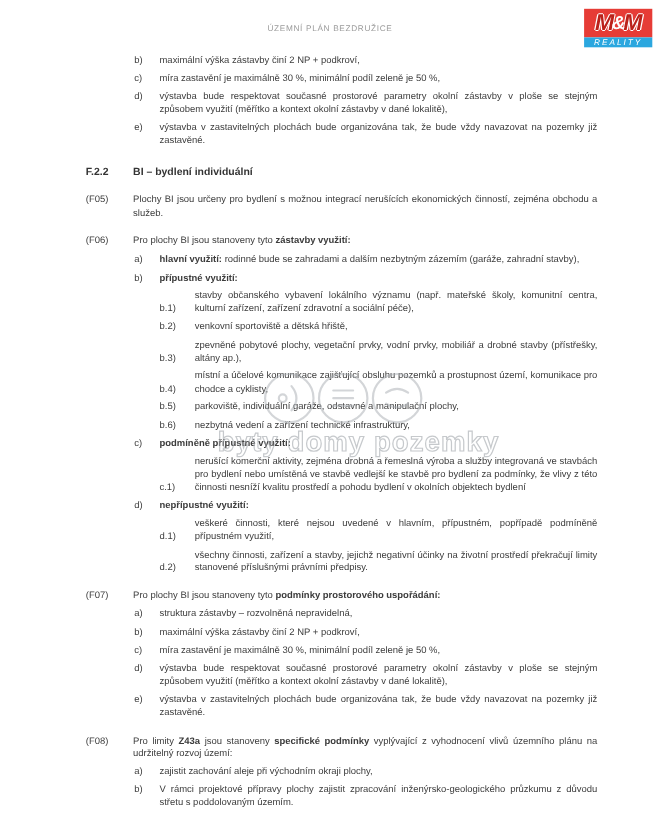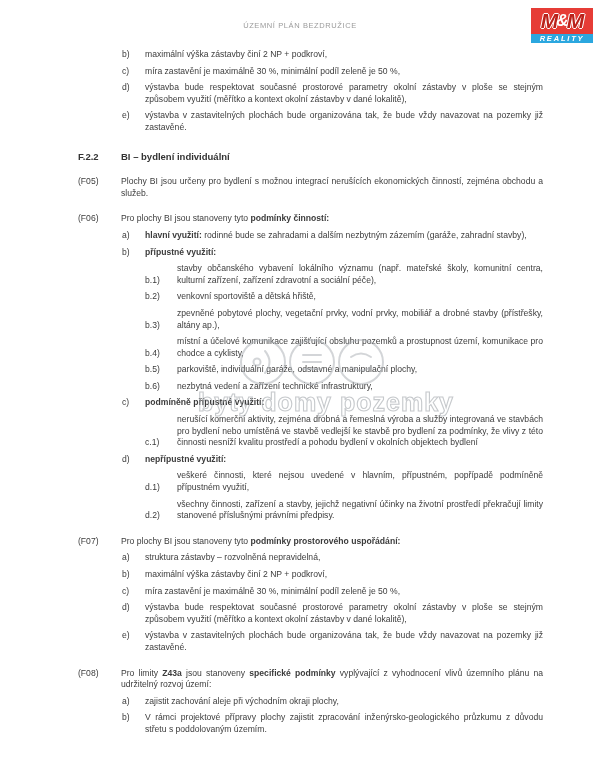--- a/index.html
+++ b/index.html
@@ -11,21 +11,21 @@
                  font-size:7.5px; letter-spacing:0.6px; color:#9b9b9b; }
 
   
   .logo { position:absolute; top:8px; right:7px; width:62px; }
   .logo-red { background:#e63c36; height:26px; display:flex; align-items:center;
               justify-content:center; font-weight:900; font-style:italic;
               font-size:21px; letter-spacing:-1px; line-height:26px; }
   .logo-red .m { color:#bb211a;
        text-shadow:-1px 0 0 #fff, 1px 0 0 #fff, 0 -1px 0 #fff, 0 1px 0 #fff; }
   .logo-red .amp { color:#ffffff; font-size:17px; margin:0 -1px; position:relative; z-index:1; }
-  .logo-blue { background:#2ba7df; height:9px; color:#fff; font-weight:bold; font-style:italic;
+  .logo-blue { background:#2ba7df; height:9px; color:#fff; font-weight:normal; font-style:italic;
                font-size:7.5px; line-height:9px; text-align:center; letter-spacing:1.8px; }
 
   
   .watermark { position:absolute; left:198px; top:337px; width:260px; z-index:5;
                pointer-events:none; }
   .wm-circles { display:block; margin-left:41px; }
   .wm-text { font-size:25px; font-weight:bold; letter-spacing:1px; white-space:nowrap;
              color:transparent; -webkit-text-stroke:1.1px rgba(163,168,173,0.62);
              margin-top:1px; }
   @supports not (-webkit-text-stroke: 1px gray) {
@@ -105,21 +105,21 @@
       <span class="lbl">F.2.2</span>
       <span class="txt"><span class="b">BI – bydlení individuální</span></span>
     </div>
 
     <div class="row r0 para">
       <span class="lbl">(F05)</span>
       <span class="txt"><span>Plochy BI jsou určeny pro bydlení s možnou integrací nerušících ekonomických činností, zejména obchodu a služeb.</span></span>
     </div>
     <div class="row r0 para">
       <span class="lbl">(F06)</span>
-      <span class="txt"><span>Pro plochy BI jsou stanoveny tyto </span><span class="b">podmínky činností:</span></span>
+      <span class="txt"><span>Pro plochy BI jsou stanoveny tyto </span><span class="b">zástavby využití:</span></span>
     </div>
 
     <div class="row r1">
       <span class="lbl">a)</span>
       <span class="txt"><span class="b">hlavní využití:</span><span> rodinné bude se zahradami a dalším nezbytným zázemím (garáže, zahradní stavby),</span></span>
     </div>
     <div class="row r1">
       <span class="lbl">b)</span>
       <span class="txt"><span class="b">přípustné využití:</span></span>
     </div>

